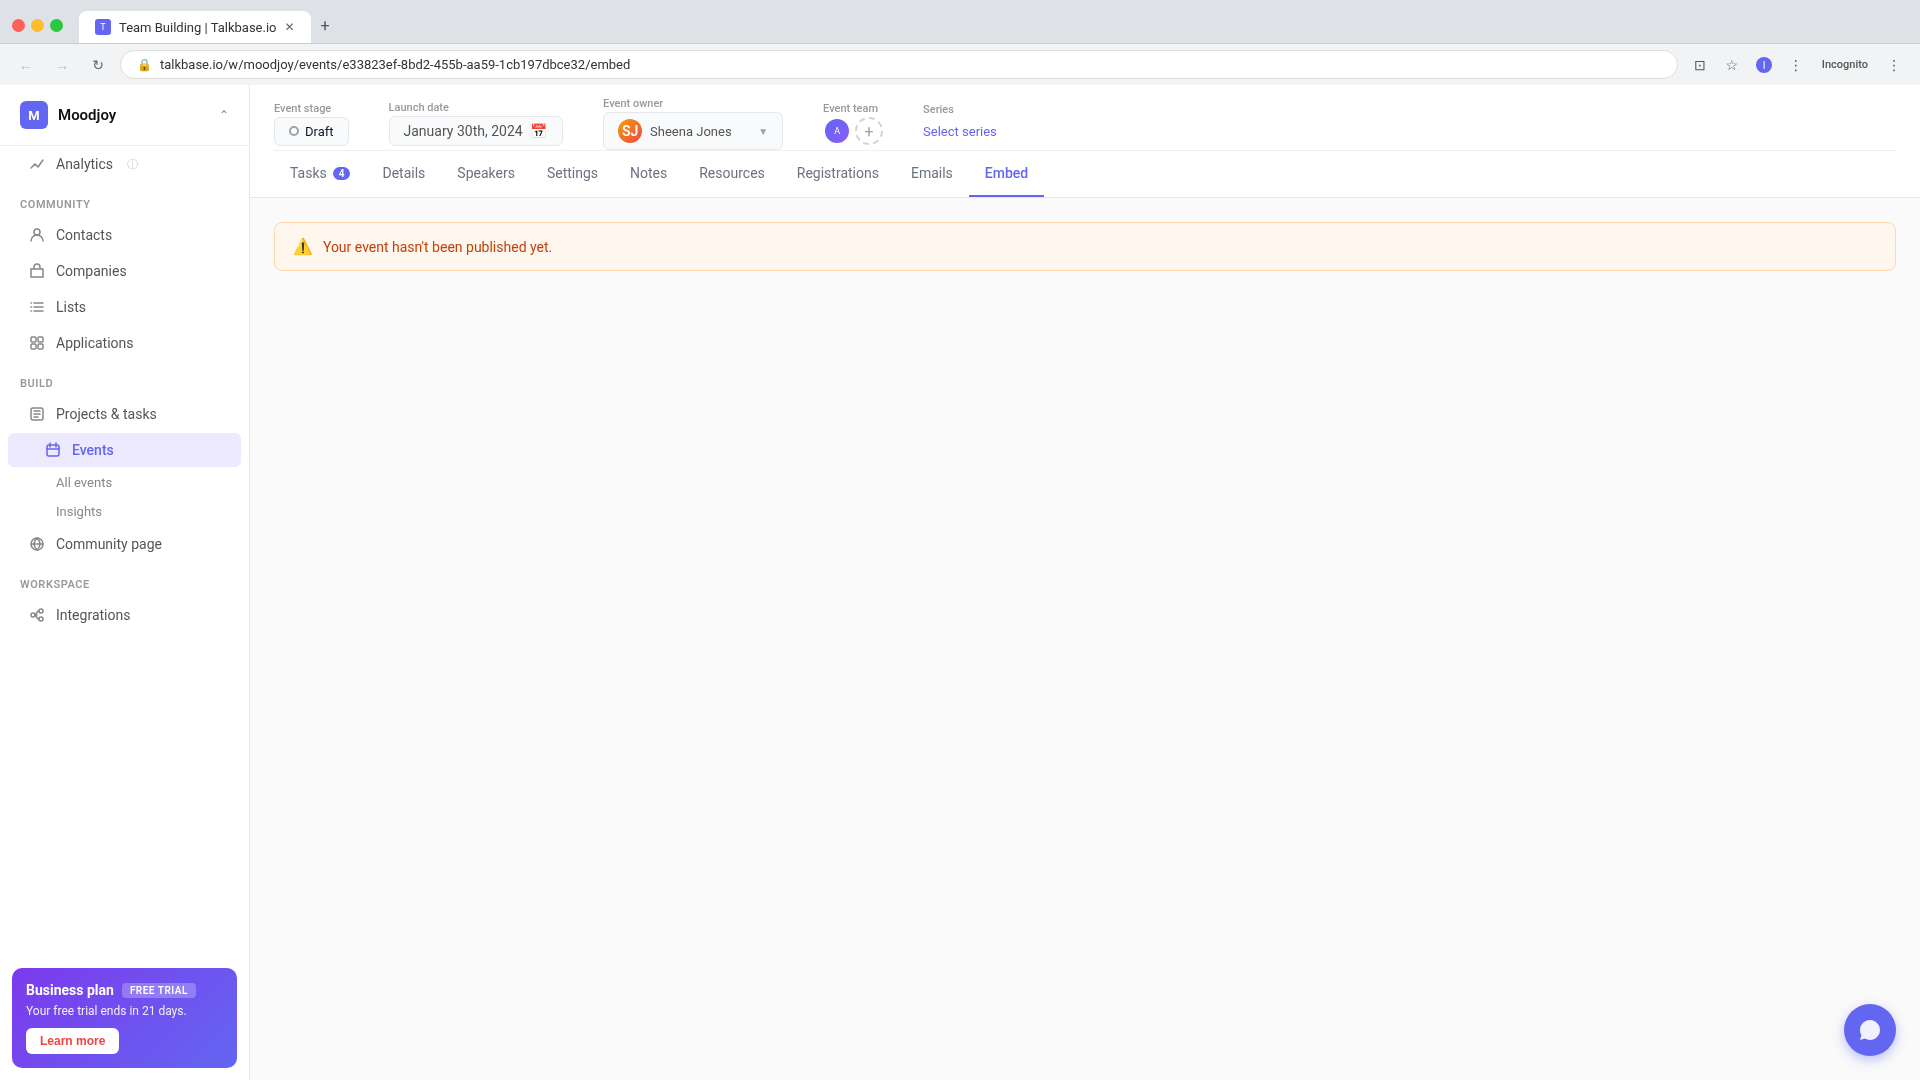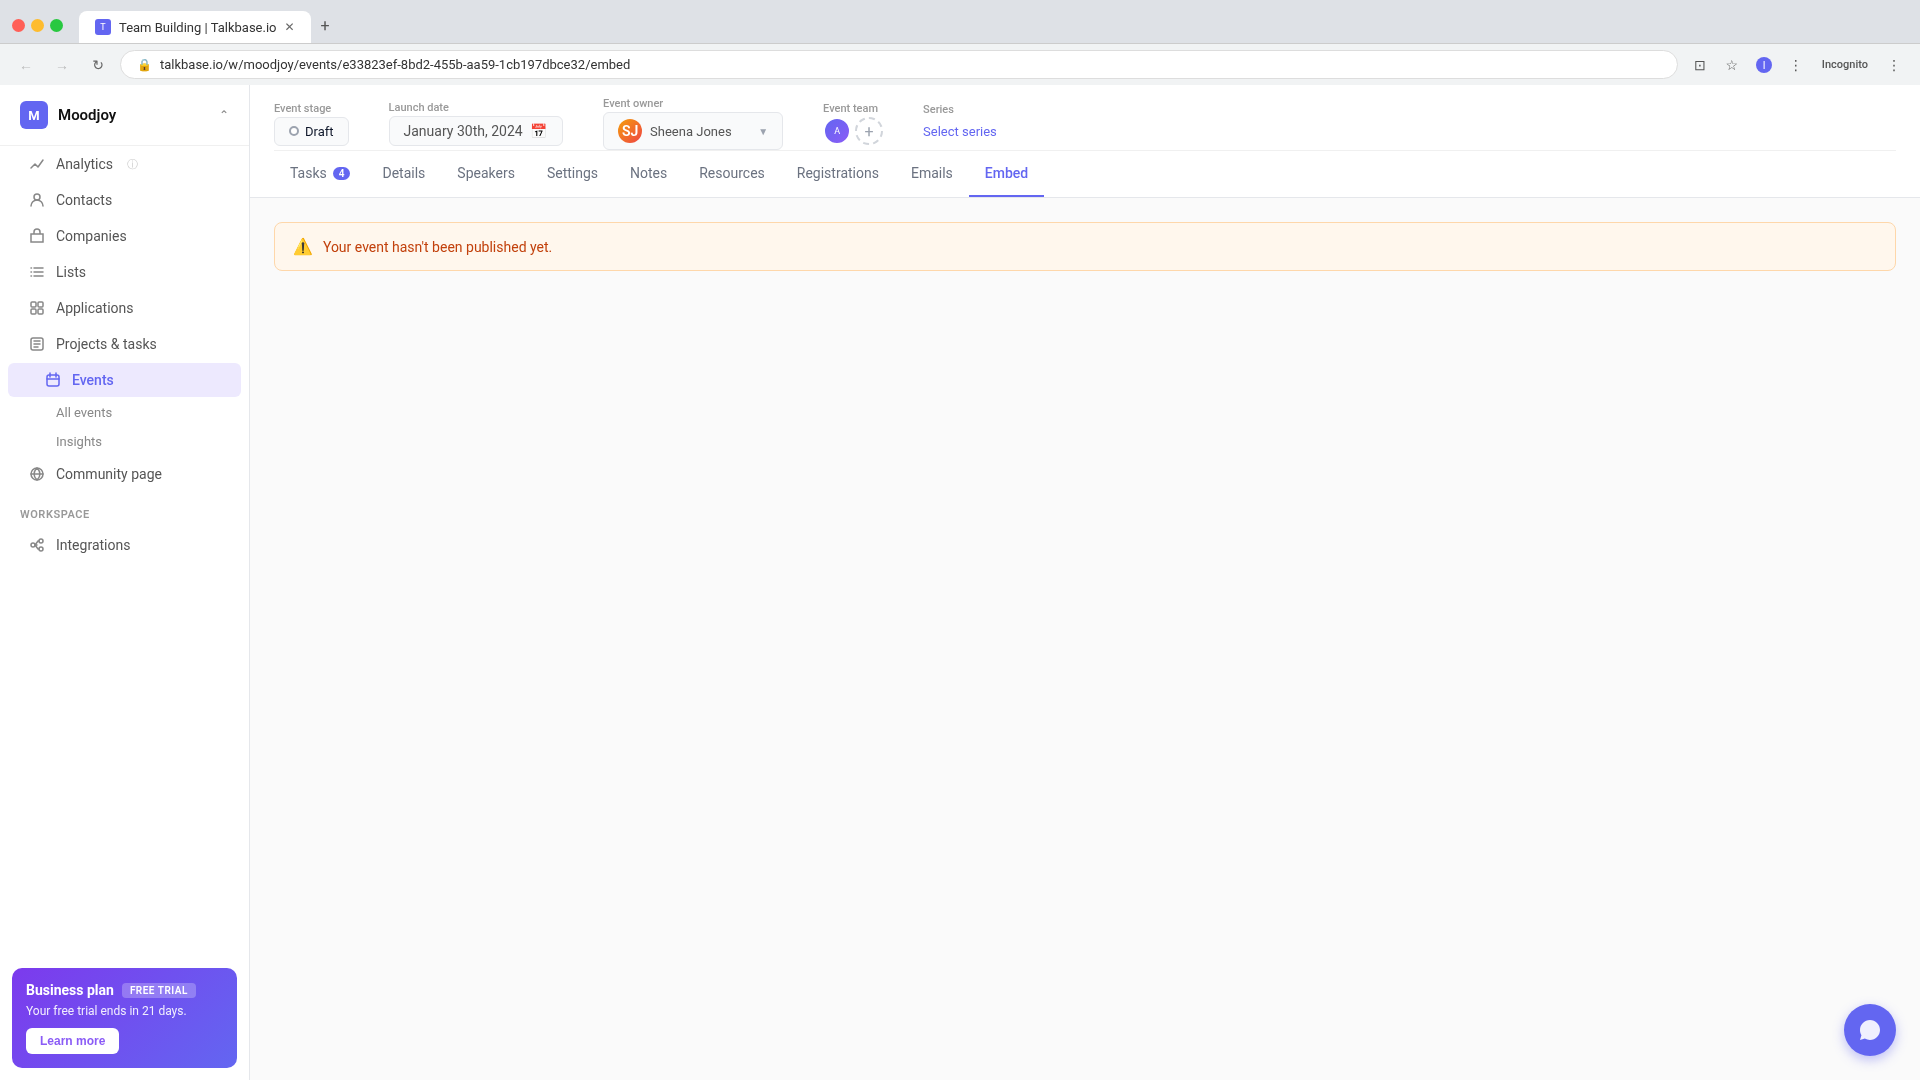--- a/index.html
+++ b/index.html
@@ -36,21 +36,21 @@
     .sidebar-item { display: flex; align-items: center; gap: 10px; padding: 8px 20px; cursor: pointer; border-radius: 6px; margin: 1px 8px; font-size: 14px; color: #555; transition: background 0.1s; }
     .sidebar-item.active { background: #ede9fe; color: #6366f1; font-weight: 500; padding-left: 36px; }
     .sidebar-item-icon { width: 18px; height: 18px; display: flex; align-items: center; justify-content: center; font-size: 15px; flex-shrink: 0; }
     .sidebar-sub-item { display: flex; align-items: center; gap: 10px; padding: 6px 20px 6px 48px; cursor: pointer; font-size: 13px; color: #888; transition: background 0.1s; border-radius: 6px; margin: 1px 8px; }
 
     
     .sidebar-banner { margin: 12px; background: linear-gradient(135deg, #7c3aed, #6366f1); border-radius: 10px; padding: 14px; color: white; }
     .banner-title { display: flex; align-items: center; gap: 8px; font-weight: 700; font-size: 14px; margin-bottom: 6px; }
     .banner-badge { background: rgba(255,255,255,0.25); padding: 2px 8px; border-radius: 4px; font-size: 10px; font-weight: 600; letter-spacing: 0.05em; }
     .banner-desc { font-size: 12px; opacity: 0.9; margin-bottom: 10px; }
-    .banner-btn { background: white; color: #8b5cf6; border: none; padding: 6px 14px; border-radius: 6px; font-size: 12px; font-weight: 600; cursor: pointer; }
+    .banner-btn { background: white; color: #ef4444; border: none; padding: 6px 14px; border-radius: 6px; font-size: 12px; font-weight: 600; cursor: pointer; }
 
     
     .main-content { flex: 1; display: flex; flex-direction: column; overflow: hidden; background: #fff; }
 
     
     .event-header { border-bottom: 1px solid #e5e7eb; padding: 0 24px; background: #fff; }
     .event-meta-row { display: flex; align-items: center; gap: 40px; padding: 12px 0 0; border-bottom: 1px solid #f0f0f0; }
     .meta-group { display: flex; flex-direction: column; gap: 2px; }
     .meta-label { font-size: 11px; color: #999; font-weight: 500; }
 
@@ -140,20 +140,21 @@
     <div class="sidebar-item">
       <div class="sidebar-item-icon">
         <svg width="16" height="16" viewBox="0 0 16 16" fill="none">
             <path d="M2 12L6 8L9 11L14 4" stroke="#888" stroke-width="1.5" stroke-linecap="round" stroke-linejoin="round"></path>
           </svg>
       </div>
       <span>Analytics</span>
       <span style="margin-left:4px;font-size:11px;color:#ccc;">ⓘ</span>
     </div>
 
+    <div class="sidebar-section-label">Community</div>
 
     <div class="sidebar-item">
       <div class="sidebar-item-icon">
         <svg width="16" height="16" viewBox="0 0 16 16" fill="none">
             <circle cx="8" cy="5" r="3" stroke="#888" stroke-width="1.5"></circle>
             <path d="M2 14c0-3.314 2.686-6 6-6s6 2.686 6 6" stroke="#888" stroke-width="1.5" stroke-linecap="round"></path>
           </svg>
       </div>
       <span>Contacts</span>
     </div>
@@ -182,20 +183,21 @@
         <svg width="16" height="16" viewBox="0 0 16 16" fill="none">
             <rect x="2" y="2" width="5" height="5" rx="1" stroke="#888" stroke-width="1.5"></rect>
             <rect x="9" y="2" width="5" height="5" rx="1" stroke="#888" stroke-width="1.5"></rect>
             <rect x="2" y="9" width="5" height="5" rx="1" stroke="#888" stroke-width="1.5"></rect>
             <rect x="9" y="9" width="5" height="5" rx="1" stroke="#888" stroke-width="1.5"></rect>
           </svg>
       </div>
       <span>Applications</span>
     </div>
 
+    <div class="sidebar-section-label">Build</div>
 
     <div class="sidebar-item">
       <div class="sidebar-item-icon">
         <svg width="16" height="16" viewBox="0 0 16 16" fill="none">
             <rect x="2" y="2" width="12" height="12" rx="2" stroke="#888" stroke-width="1.5"></rect>
             <path d="M5 8h6M5 5h6M5 11h4" stroke="#888" stroke-width="1.5" stroke-linecap="round"></path>
           </svg>
       </div>
       <span>Projects &amp; tasks</span>
     </div>

